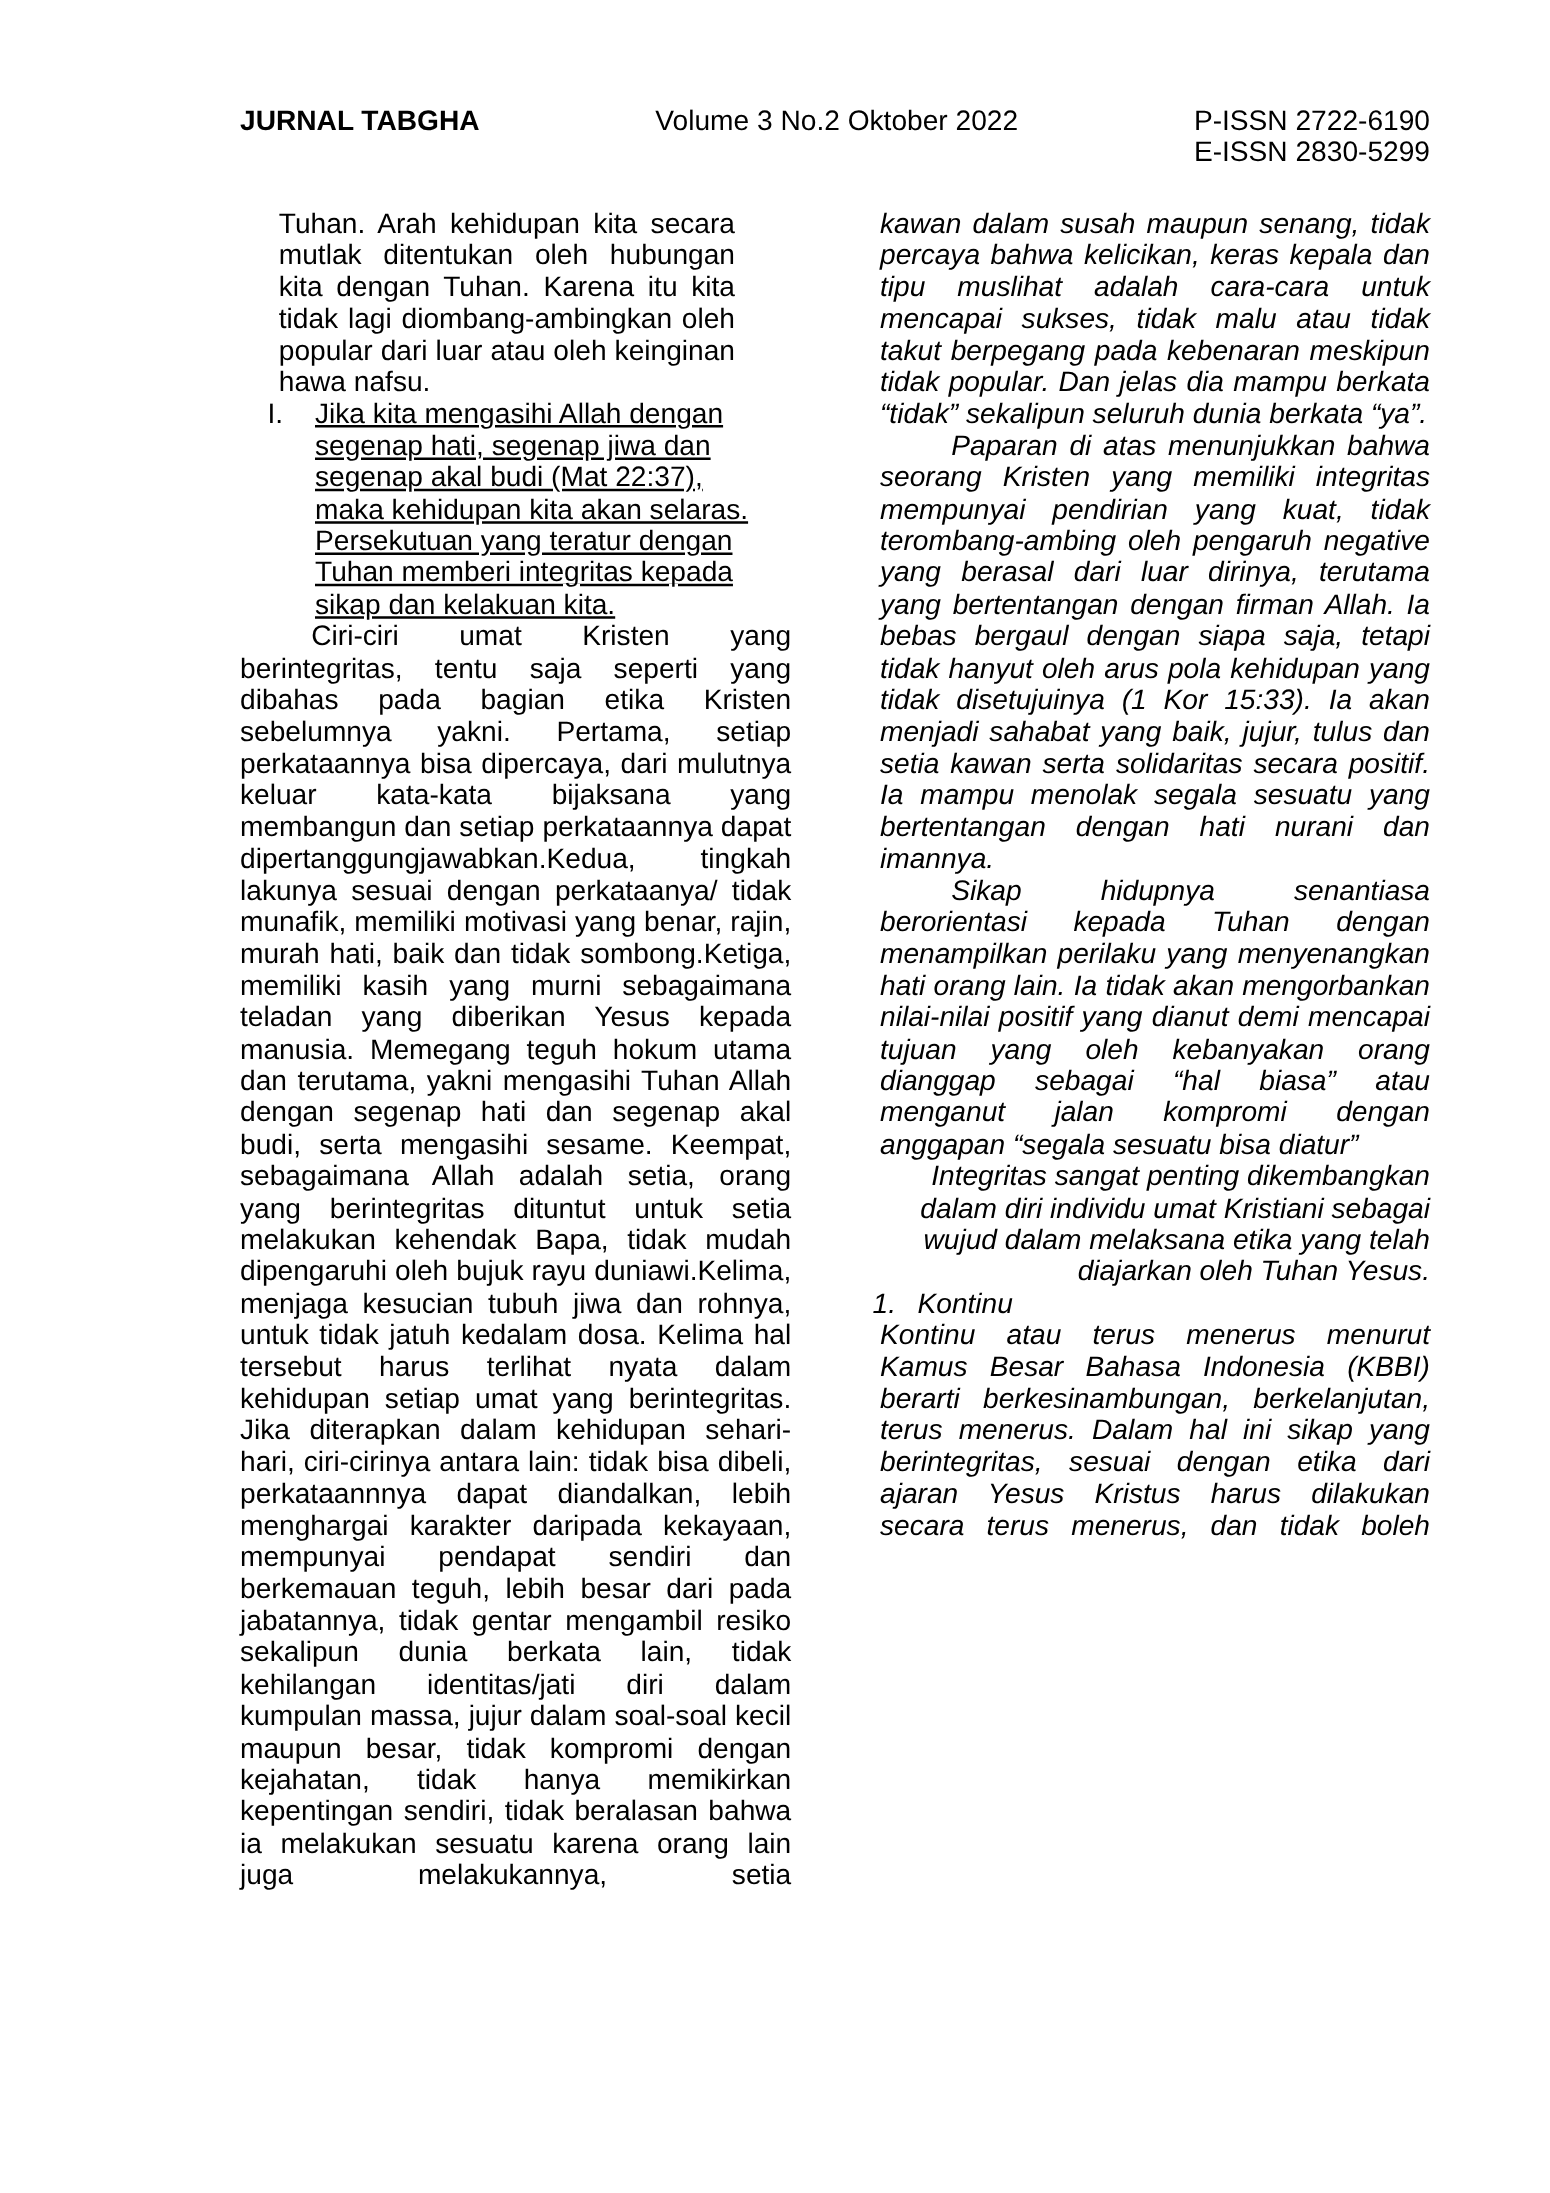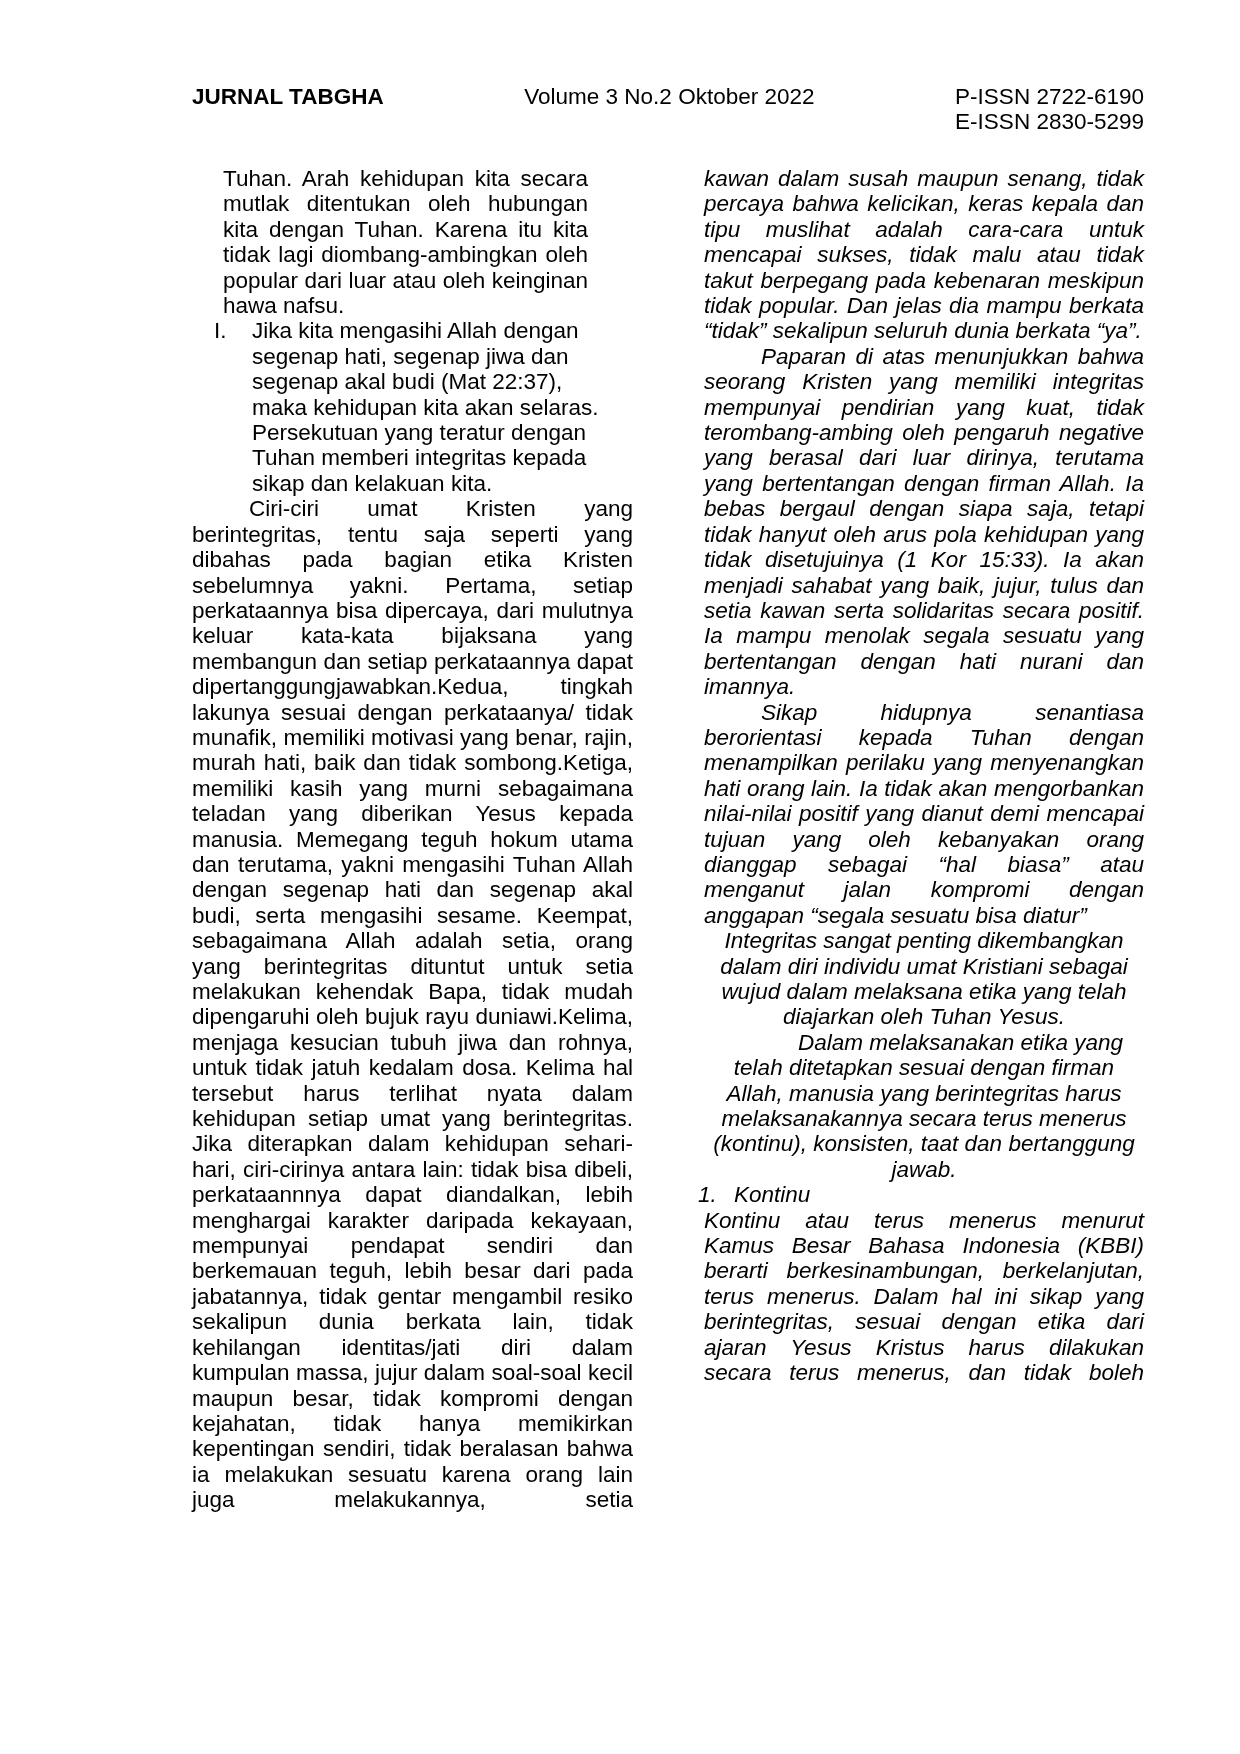--- a/index.html
+++ b/index.html
@@ -46,31 +46,31 @@
     margin-left: 31px;
     margin-right: 45px;
     text-align: justify;
   }
   .list-item {
     display: flex;
     text-align: left;
   }
   .list-item.roman { margin-left: 22px; }
   .list-item.roman .marker { width: 38px; flex: none; }
-  .list-item.roman .li-text { width: 350px; flex: none; }
+  .list-item.roman .li-text { width: 350px; flex: none; text-decoration: underline; }
   .list-item.decimal { margin-left: -6px; }
   .list-item.decimal .marker { width: 36px; flex: none; }
   .body-par {
     text-align: justify;
     text-indent: 57px;
   }
   .no-indent { text-indent: 0; }
   .runon { text-align-last: justify; }
   .plain {
-    text-align: center;
+    text-align: right;
     text-indent: 0;
   }
   .indent-big { text-indent: 73px; }
   .section-heading {
     font-weight: bold;
     text-align: left;
     margin-top: 28px;
   }
   
   .page-footer {
@@ -102,21 +102,20 @@
       <span class="li-text">Jika kita mengasihi Allah dengan segenap hati, segenap jiwa dan segenap akal budi (Mat 22:37), maka kehidupan kita akan selaras. Persekutuan yang teratur dengan Tuhan memberi integritas kepada sikap dan kelakuan kita.</span>
     </div>
     <p class="body-par runon">Ciri-ciri umat Kristen yang berintegritas, tentu saja seperti yang dibahas pada bagian etika Kristen sebelumnya yakni. Pertama, setiap perkataannya bisa dipercaya, dari mulutnya keluar kata-kata bijaksana yang membangun dan setiap perkataannya dapat dipertanggungjawabkan.Kedua, tingkah lakunya sesuai dengan perkataanya/ tidak munafik, memiliki motivasi yang benar, rajin, murah hati, baik dan tidak sombong.Ketiga, memiliki kasih yang murni sebagaimana teladan yang diberikan Yesus kepada manusia. Memegang teguh hokum utama dan terutama, yakni mengasihi Tuhan Allah dengan segenap hati dan segenap akal budi, serta mengasihi sesame. Keempat, sebagaimana Allah adalah setia, orang yang berintegritas dituntut untuk setia melakukan kehendak Bapa, tidak mudah dipengaruhi oleh bujuk rayu duniawi.Kelima, menjaga kesucian tubuh jiwa dan rohnya, untuk tidak jatuh kedalam dosa. Kelima hal tersebut harus terlihat nyata dalam kehidupan setiap umat yang berintegritas. Jika diterapkan dalam kehidupan sehari-hari, ciri-cirinya antara lain: tidak bisa dibeli, perkataannnya dapat diandalkan, lebih menghargai karakter daripada kekayaan, mempunyai pendapat sendiri dan berkemauan teguh, lebih besar dari pada jabatannya, tidak gentar mengambil resiko sekalipun dunia berkata lain, tidak kehilangan identitas/jati diri dalam kumpulan massa, jujur dalam soal-soal kecil maupun besar, tidak kompromi dengan kejahatan, tidak hanya memikirkan kepentingan sendiri, tidak beralasan bahwa ia melakukan sesuatu karena orang lain juga melakukannya, setia</p>
   </section>
 
   <section class="col col-right">
     <p class="body-par no-indent">kawan dalam susah maupun senang, tidak percaya bahwa kelicikan, keras kepala dan tipu muslihat adalah cara-cara untuk mencapai sukses, tidak malu atau tidak takut berpegang pada kebenaran meskipun tidak popular. Dan jelas dia mampu berkata “tidak” sekalipun seluruh dunia berkata “ya”.</p>
     <p class="body-par">Paparan di atas menunjukkan bahwa seorang Kristen yang memiliki integritas mempunyai pendirian yang kuat, tidak terombang-ambing oleh pengaruh negative yang berasal dari luar dirinya, terutama yang bertentangan dengan firman Allah. Ia bebas bergaul dengan siapa saja, tetapi tidak hanyut oleh arus pola kehidupan yang tidak disetujuinya (1 Kor 15:33). Ia akan menjadi sahabat yang baik, jujur, tulus dan setia kawan serta solidaritas secara positif. Ia mampu menolak segala sesuatu yang bertentangan dengan hati nurani dan imannya.</p>
     <p class="body-par">Sikap hidupnya senantiasa berorientasi kepada Tuhan dengan menampilkan perilaku yang menyenangkan hati orang lain. Ia tidak akan mengorbankan nilai-nilai positif yang dianut demi mencapai tujuan yang oleh kebanyakan orang dianggap sebagai “hal biasa” atau menganut jalan kompromi dengan anggapan “segala sesuatu bisa diatur”</p>
     <p class="plain">Integritas sangat penting dikembangkan dalam diri individu umat Kristiani sebagai wujud dalam melaksana etika yang telah diajarkan oleh Tuhan Yesus.</p>
-    <p class="plain indent-big">Dalam melaksanakan etika yang telah ditetapkan sesuai dengan firman Allah, manusia yang berintegritas harus melaksanakannya secara terus menerus (kontinu), konsisten, taat dan bertanggung jawab.</p>
     <div class="list-item decimal">
       <span class="marker">1.</span>
       <span class="li-label">Kontinu</span>
     </div>
     <p class="body-par no-indent runon">Kontinu atau terus menerus menurut Kamus Besar Bahasa Indonesia (KBBI) berarti berkesinambungan, berkelanjutan, terus menerus. Dalam hal ini sikap yang berintegritas, sesuai dengan etika dari ajaran Yesus Kristus harus dilakukan secara terus menerus, dan tidak boleh</p>
   </section>
 
 
 </div>
 

